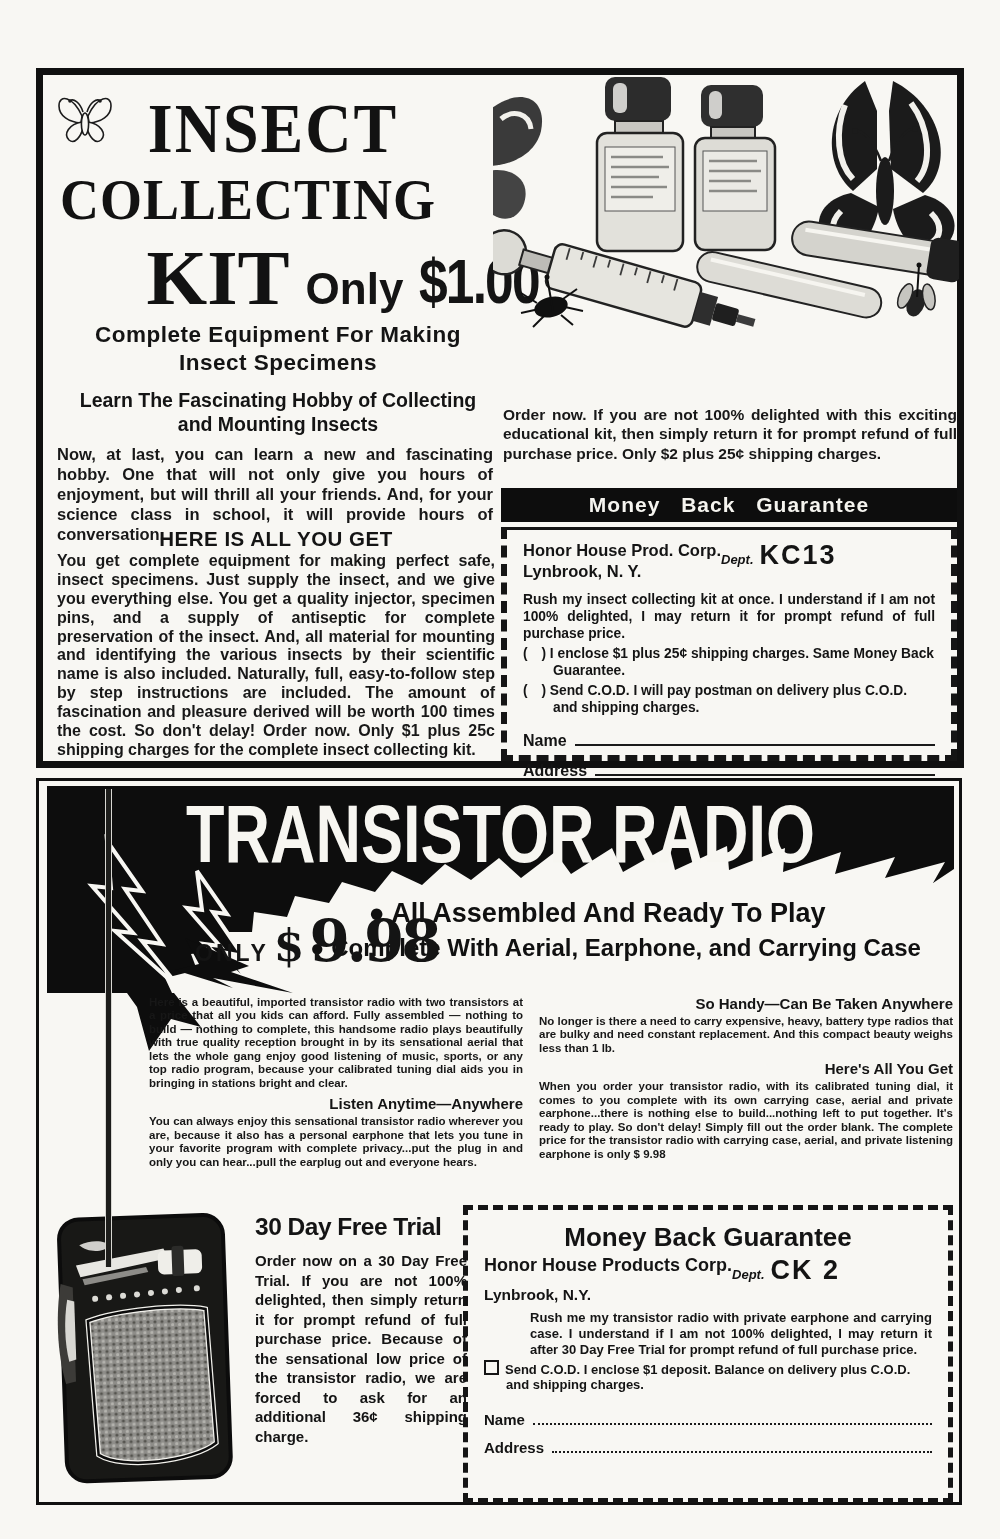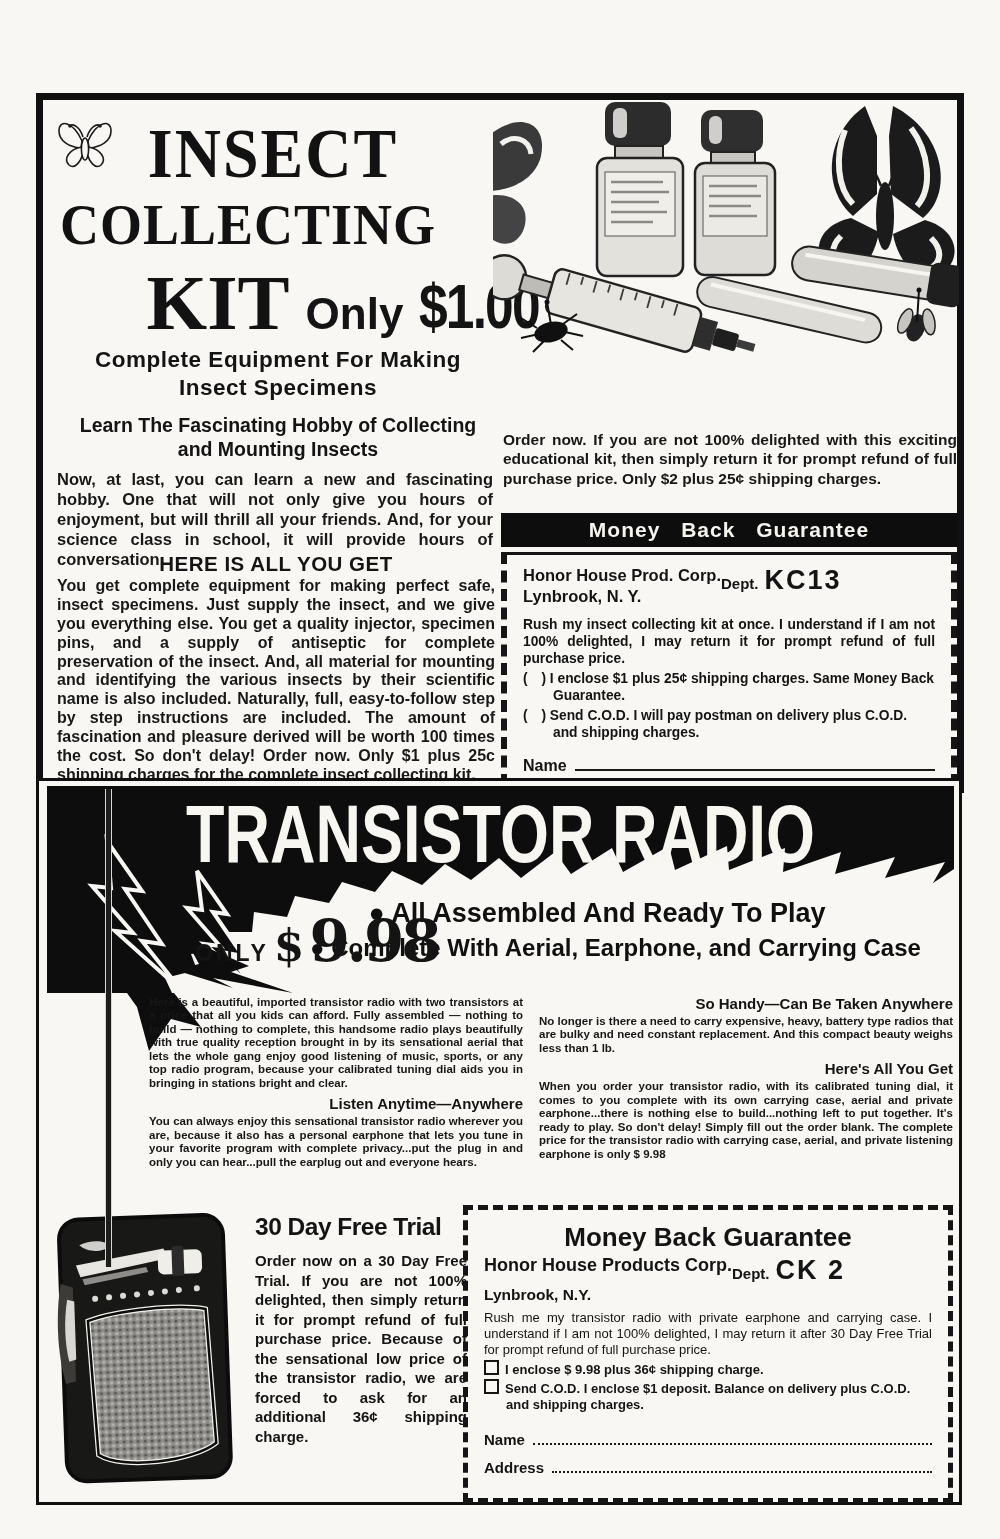--- a/index.html
+++ b/index.html
@@ -1,21 +1,21 @@
 <!DOCTYPE html>
 <html><head>
 <meta charset="utf-8">
 <style>
   html,body{margin:0;padding:0;background:#fff;}
   .page{position:relative;width:1000px;height:1539px;background:#f8f7f3;color:#141414;
         font-family:"Liberation Sans",sans-serif;overflow:hidden;}
   .abs{position:absolute;}
   
   .ad1{position:absolute;left:36px;top:68px;width:928px;height:700px;
-       border:7px solid #101010;box-sizing:border-box;background:#f8f7f3;margin-top:25px;}
+       border:7px solid #101010;box-sizing:border-box;background:#f8f7f3;}
   .serifT{font-family:"Liberation Serif",serif;font-weight:bold;color:#121212;}
   .t-insect{left:60px;top:14px;width:340px;text-align:center;font-size:64px;letter-spacing:2px;
             transform:scale(1.0,1.08);transform-origin:top center;}
   .t-collecting{left:0px;top:92px;width:410px;text-align:center;font-size:54px;letter-spacing:1px;
             transform:scale(1.0,1.06);transform-origin:top center;}
   .kit-row{left:90px;top:164px;width:430px;display:flex;align-items:baseline;justify-content:center;gap:16px;}
   .t-kit{font-size:78px;line-height:1;}
   .t-only{font-size:44px;font-weight:bold;line-height:1;}
   .t-price{font-size:56px;font-weight:bold;line-height:1;letter-spacing:-2px;transform:scale(.92,1.12);transform-origin:bottom left;}
   .sub{width:430px;left:20px;text-align:center;font-weight:bold;font-size:22.5px;letter-spacing:.5px;}
@@ -26,21 +26,21 @@
   .bodytxt{left:14px;top:477px;width:438px;font-size:16px;line-height:1.18;}
   .trial-h{left:458px;top:299px;width:456px;text-align:center;font-weight:bold;font-size:23px;}
   .trial-b{left:460px;top:330px;width:454px;font-size:15.5px;line-height:1.25;}
   .bar{left:458px;top:413px;width:456px;height:34px;background:#0d0d0d;color:#f5f4ef;
        text-align:center;font-weight:bold;font-size:21px;line-height:34px;word-spacing:14px;letter-spacing:1px;}
   .coupon1{left:458px;top:452px;width:456px;height:234px;box-sizing:border-box;
            border:6px dashed #151515;border-top:3px solid #151515;padding:10px 16px 8px 16px;}
   .c-row{display:flex;align-items:flex-start;}
   .c-co{font-weight:bold;font-size:16.5px;line-height:1.3;}
   .dept{display:flex;align-items:baseline;gap:6px;font-weight:bold;}
-  .dept-l{font-size:15px;}
+  .dept-l{font-size:13px;font-style:italic;}
   .dept-c{font-size:27px;letter-spacing:2px;}
   .c-body{font-weight:bold;font-size:13.8px;line-height:1.24;text-align:justify;margin-top:8px;}
   .opt{font-weight:bold;font-size:13.8px;line-height:1.24;padding-left:30px;text-indent:-30px;margin-top:3px;}
   .fline{display:flex;align-items:baseline;margin-top:13px;}
   .fline .lbl{font-weight:bold;font-size:16px;margin-right:8px;}
   .fline .ln{flex:1;border-bottom:2px solid #1a1a1a;height:14px;}
   .fline .ln.dot{border-bottom:2.5px dotted #1a1a1a;}
   
   .ad2{position:absolute;left:36px;top:778px;width:926px;height:727px;
        border:3px solid #101010;box-sizing:border-box;background:#f8f7f3;}
@@ -64,21 +64,21 @@
   .col1{left:110px;top:215px;width:374px;}
   .col2{left:500px;top:214px;width:414px;}
   .trial30{left:216px;top:432px;width:212px;}
   .trial30 .h{font-weight:bold;font-size:24.5px;margin-bottom:10px;letter-spacing:-0.5px;}
   .trial30 .p{font-weight:bold;font-size:15px;line-height:1.3;text-align:justify;}
   .coupon2{left:424px;top:424px;width:490px;height:298px;box-sizing:border-box;
            border:5px dashed #151515;padding:6px 16px 8px 16px;}
   .c2-h{text-align:center;font-weight:bold;font-size:26px;margin-top:6px;}
   .c2-co{font-weight:bold;font-size:18px;}
   .c2-co2{font-weight:bold;font-size:15.5px;}
-  .c2-body{font-weight:normal;font-size:13px;line-height:1.22;text-align:justify;margin-top:6px;}
+  .c2-body{font-weight:bold;font-size:13px;line-height:1.22;text-align:justify;margin-top:6px;margin-left:46px;}
   .c2-opt{font-weight:bold;font-size:13px;line-height:1.22;margin-top:2px;padding-left:22px;text-indent:-22px;}
   .chk{display:inline-block;width:11px;height:11px;border:2px solid #151515;vertical-align:-1px;margin-right:6px;}
   .radio-art{position:absolute;left:10px;top:420px;width:200px;height:292px;}
   .illus1{position:absolute;left:450px;top:-4px;width:466px;height:300px;}
   .logo-bf{position:absolute;left:10px;top:10px;width:64px;height:66px;}
   .boltpatch{position:absolute;left:40px;top:212px;width:130px;height:72px;}
 </style>
 </head>
 <body>
 
@@ -331,23 +331,20 @@
       <div class="c-row" style="margin-top:2px">
         <div class="c2-co">Honor House Products Corp.</div>
         <div class="dept">
           <span class="dept-l">Dept.</span>
           <span class="dept-c">CK 2</span>
         </div>
       </div>
       <div class="c2-co2">Lynbrook, N.Y.</div>
       <div class="c2-body">Rush me my transistor radio with private earphone and carrying case. I understand if I am not 100% delighted, I may return it after 30 Day Free Trial for prompt refund of full purchase price.</div>
       <div class="c2-opt">
-        <span class="chk"></span><span>I enclose $ 9.98 plus 36¢ shipping charge.</span>
-      </div>
-      <div class="c2-opt">
         <span class="chk"></span><span>Send C.O.D. I enclose $1 deposit. Balance on delivery plus C.O.D. and shipping charges.</span>
       </div>
       <div class="fline" style="margin-top:16px">
         <span class="lbl" style="font-size:15px">Name</span>
         <span class="ln dot"></span>
       </div>
       <div class="fline" style="margin-top:9px">
         <span class="lbl" style="font-size:15px">Address</span>
         <span class="ln dot"></span>
       </div>

